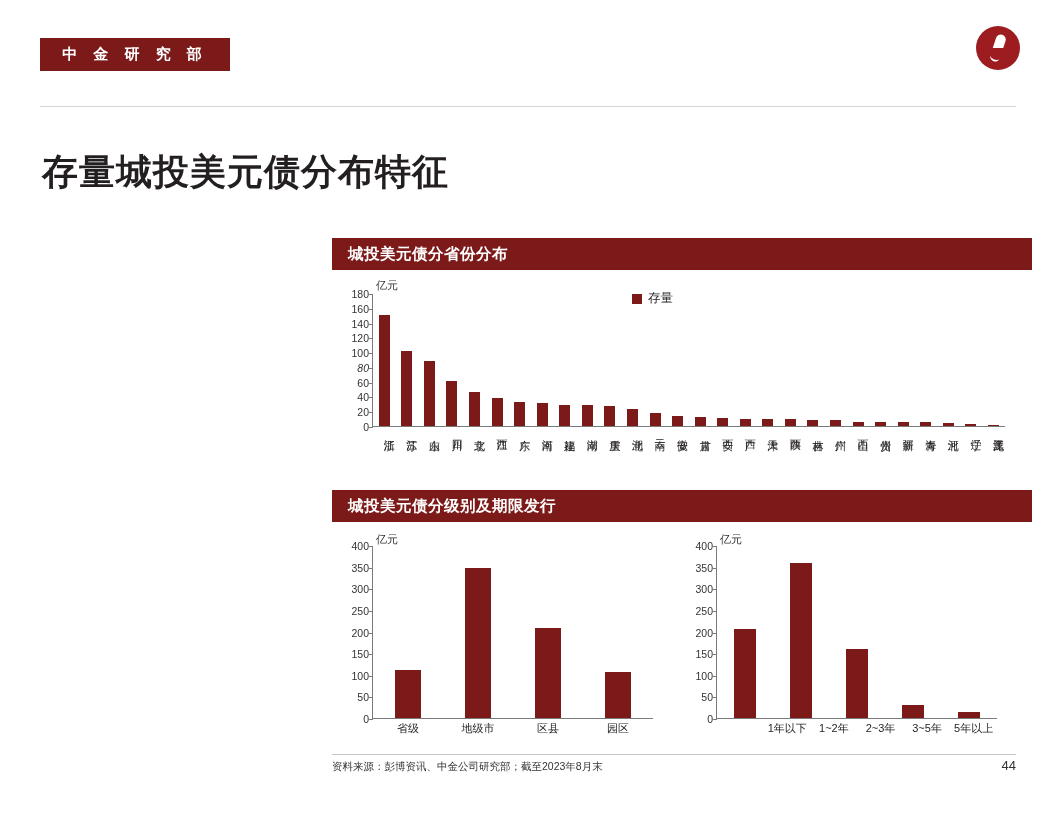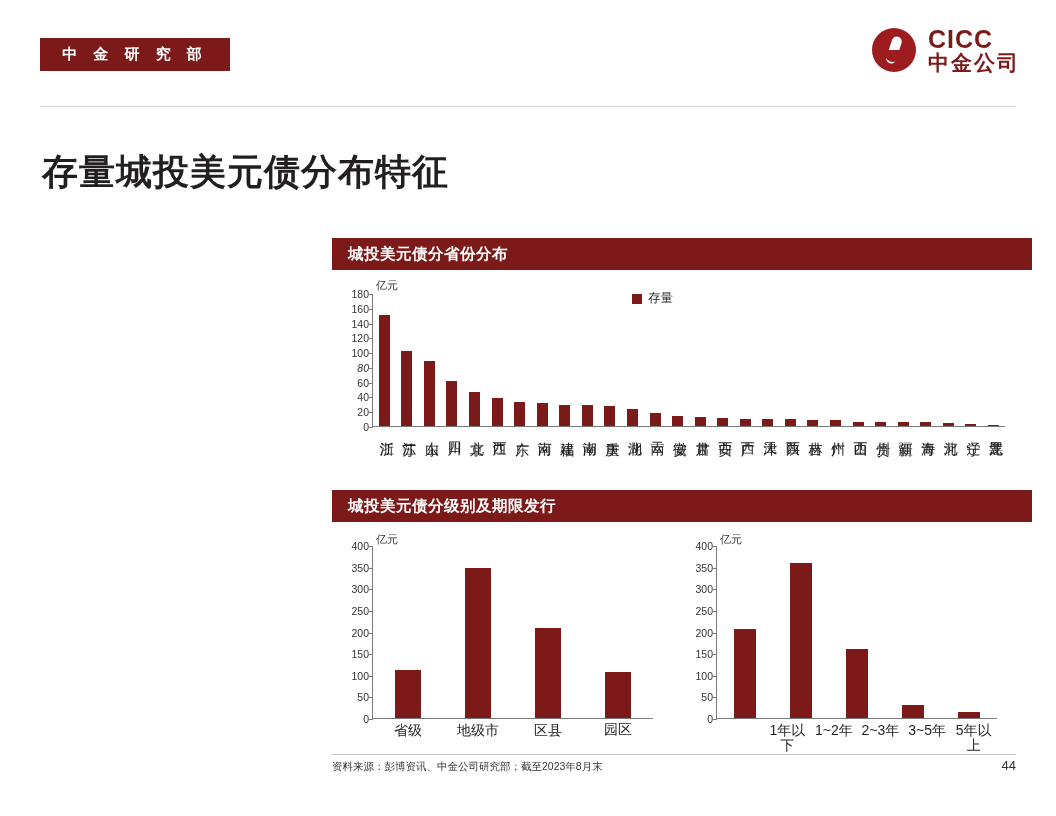--- a/index.html
+++ b/index.html
@@ -102,43 +102,39 @@
     position:absolute;left:0;right:0;bottom:0;top:0;
     display:flex;align-items:flex-end;justify-content:space-around;
   }
   .bar-col{display:flex;flex-direction:column;justify-content:flex-end;align-items:center;height:100%;}
   .bar{background:#7B1A19;width:100%;}
   .xlabels{
     position:absolute;left:0;right:0;top:100%;
     display:flex;justify-content:space-around;
   }
   .xlab{
-    font-size:14px;color:#231f20;text-align:center;line-height:1.05;
+    font-size:11px;color:#231f20;text-align:center;line-height:1.05;
     padding-top:5px;
   }
   .xlab.vertical{writing-mode:vertical-rl;text-orientation:upright;letter-spacing:0px;}
   
   .footer-rule{position:absolute;left:332px;top:754px;width:684px;height:1px;background:#c9c4bf;}
   .src{
     position:absolute;left:332px;top:760px;font-size:10.5px;color:#333;
   }
   .pageno{
     position:absolute;right:40px;top:758px;font-size:13px;color:#333;
   }
 </style>
 </head>
 <body>
 
 <div class="hdr-tag">中 金 研 究 部</div>
 <div class="logo">
   <div class="logo-mark"></div>
-  <div class="logo-text">
-    <div class="logo-en">CICC</div>
-    <div class="logo-cn">中金公司</div>
-  </div>
 </div>
 <div class="hdr-rule"></div>
 
 <div class="page-title">存量城投美元债分布特征</div>
 
 <div class="bullets">
 </div>
 
 <div class="panel-title" id="panel1-title">城投美元债分省份分布</div>
 <div class="chart-box" id="chart1">

